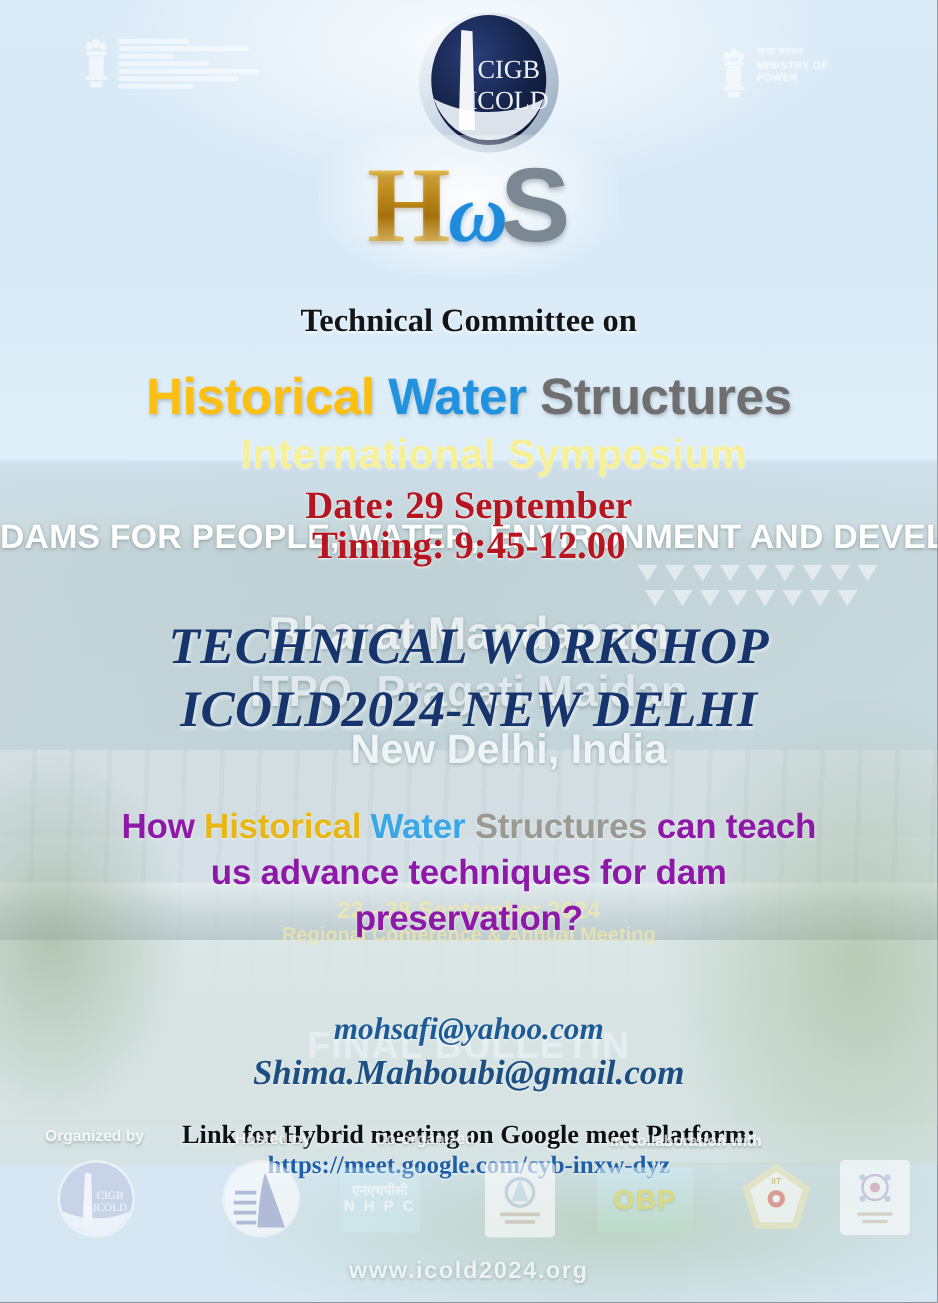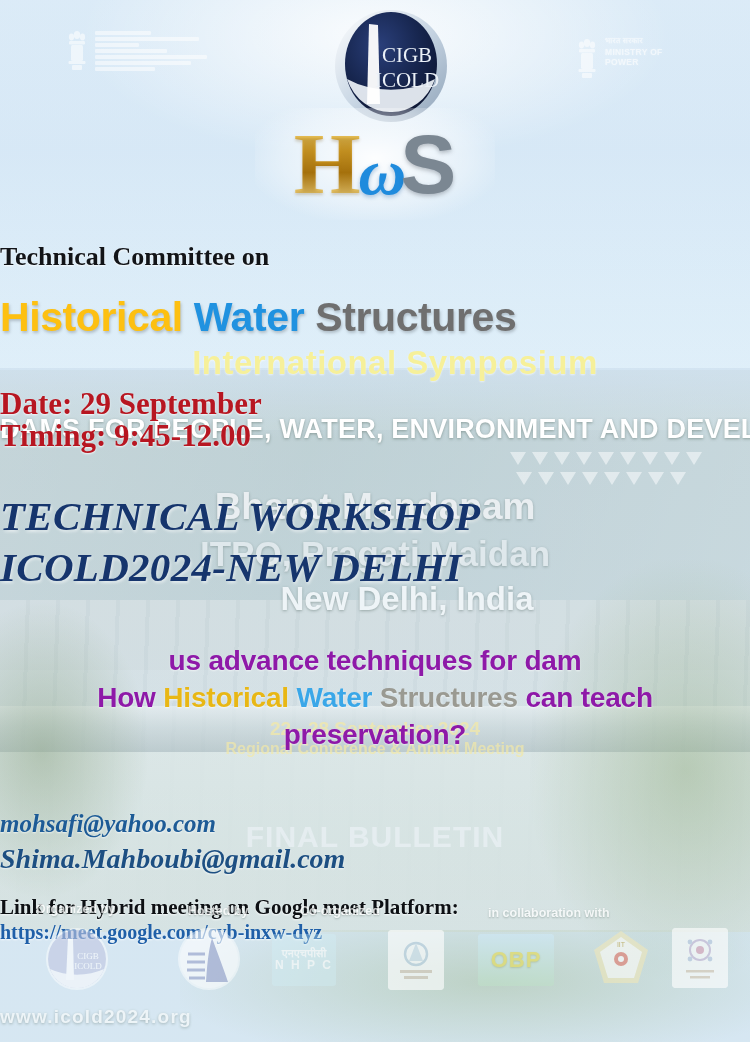--- a/index.html
+++ b/index.html
@@ -122,21 +122,21 @@
     font-size:66px;line-height:1;color:#1f8bdd;margin:16px -4px 0 -2px;
     text-shadow:0 2px 4px rgba(20,90,160,.35);
   }
   .hws-s{
     position:relative;font-family:"Liberation Sans",sans-serif;font-weight:bold;font-size:84px;line-height:1;
     color:#7b8792;margin-left:-2px;
     text-shadow:0 2px 4px rgba(60,70,80,.35);
   }
 
   
-  .fg{position:absolute;width:100%;text-align:left;white-space:nowrap;}
+  .fg{position:absolute;width:100%;text-align:center;white-space:nowrap;}
 
   .tc-on{
     top:242px;font-family:"Liberation Serif",serif;font-weight:bold;font-size:26px;color:#121418;
     text-shadow:0 1px 2px rgba(255,255,255,.9);
   }
   .main-title{
     top:294px;font-size:41px;font-weight:bold;letter-spacing:-.4px;
   }
   .main-title span{ text-shadow:1px 2px 3px rgba(120,130,140,.45); }
   .t-hist{color:#fdc012;}
@@ -348,22 +348,22 @@
     <span class="t-hist">Historical </span><span class="t-water">Water </span><span class="t-struct">Structures</span>
   </div>
 
   <div class="fg date-line">Date: 29 September</div>
   <div class="fg time-line">Timing: 9:45-12.00</div>
 
   <div class="fg tw1">TECHNICAL WORKSHOP</div>
   <div class="fg tw2">ICOLD2024-NEW DELHI</div>
 
   <div class="q-wrap">
+    <div class="q-line"><span class="q-purple">How </span><span class="q-hist">Historical </span><span class="q-water">Water </span><span class="q-struct">Structures </span><span class="q-purple">can teach</span></div>
     <div class="q-line"><span class="q-purple">us advance techniques for dam</span></div>
-    <div class="q-line"><span class="q-purple">How </span><span class="q-hist">Historical </span><span class="q-water">Water </span><span class="q-struct">Structures </span><span class="q-purple">can teach</span></div>
     <div class="q-line"><span class="q-purple">preservation?</span></div>
   </div>
 
   <div class="fg mail1">mohsafi@yahoo.com</div>
   <div class="fg mail2">Shima.Mahboubi@gmail.com</div>
 
   <div class="fg meet-label">Link for Hybrid meeting on Google meet Platform:</div>
   <div class="fg meet-url">https://meet.google.com/cyb-inxw-dyz</div>
 
   <div class="partners">

